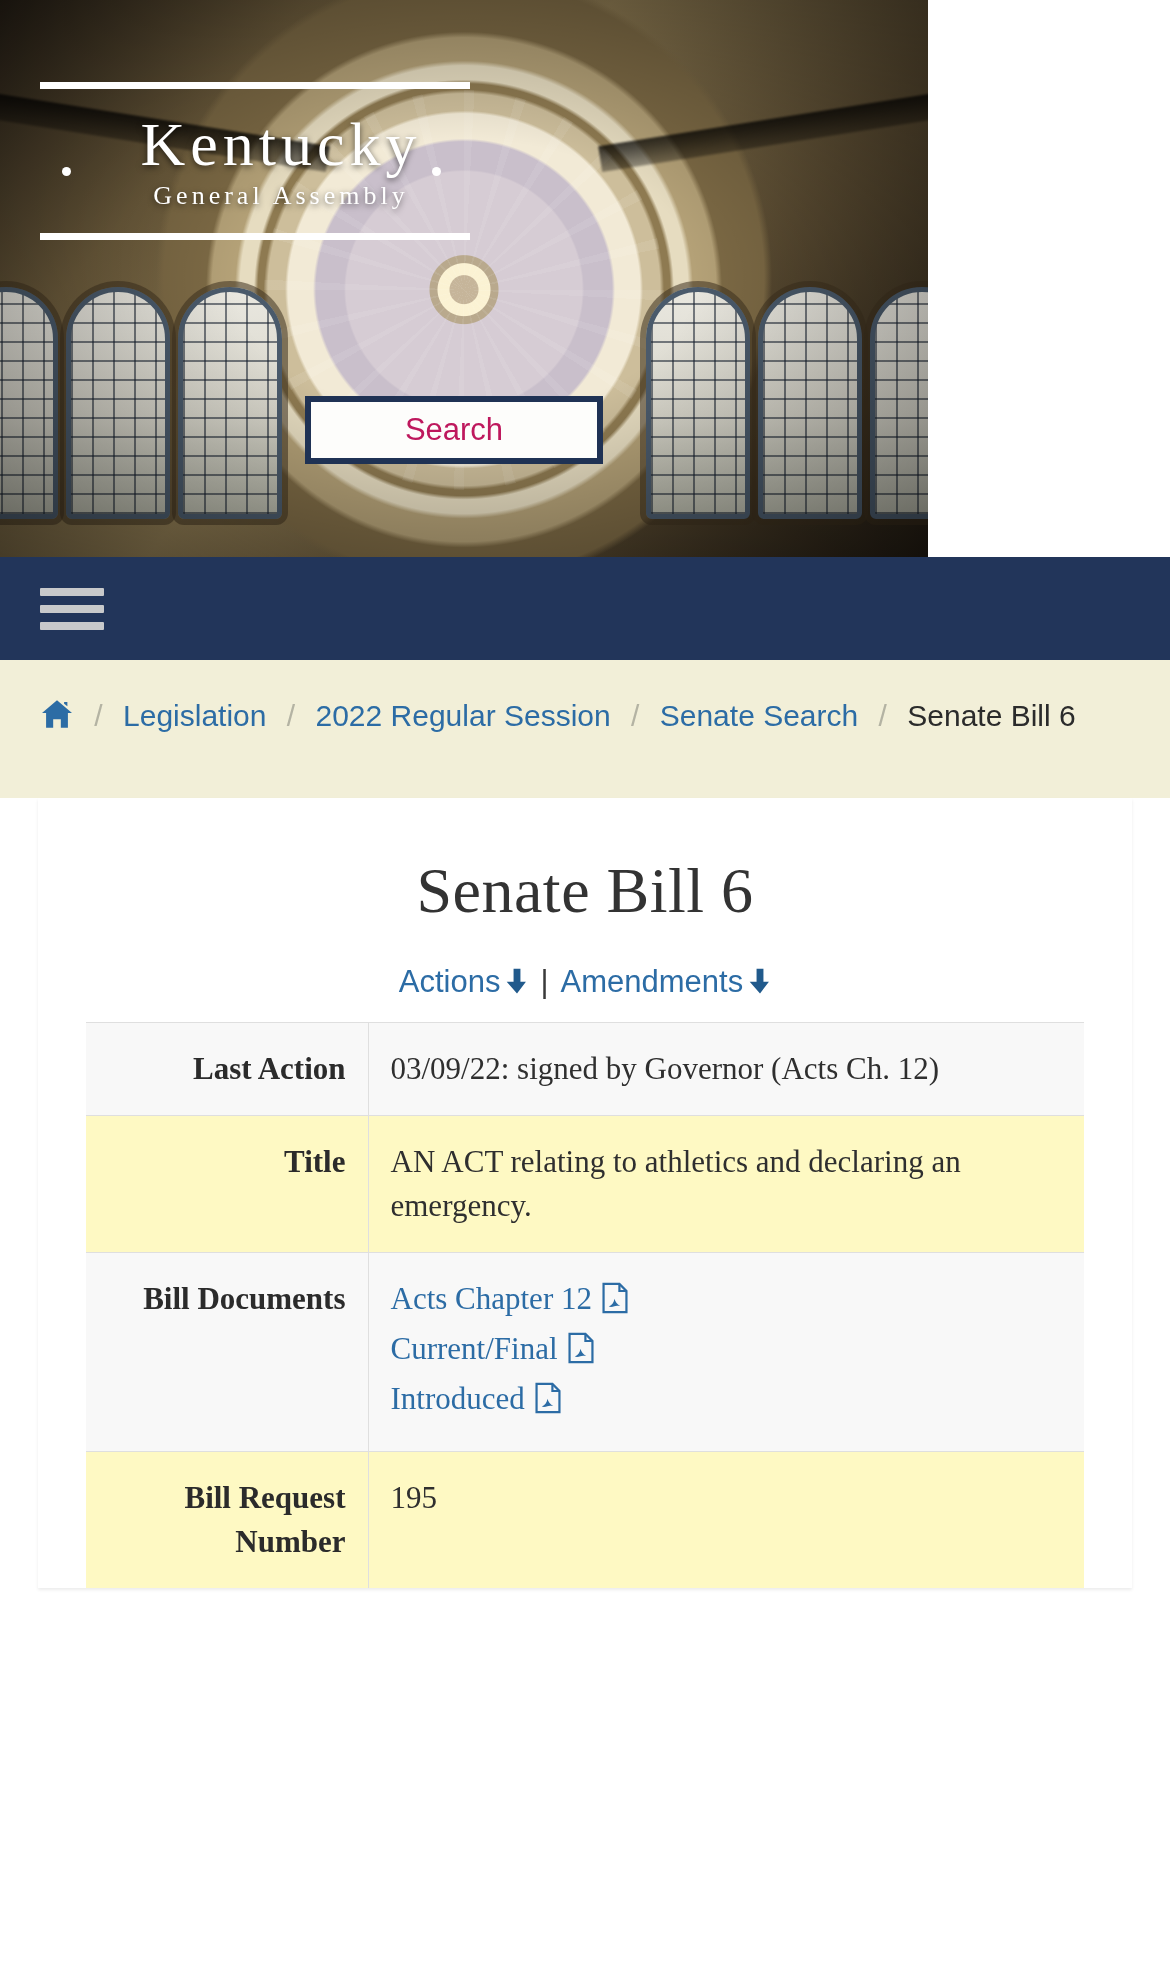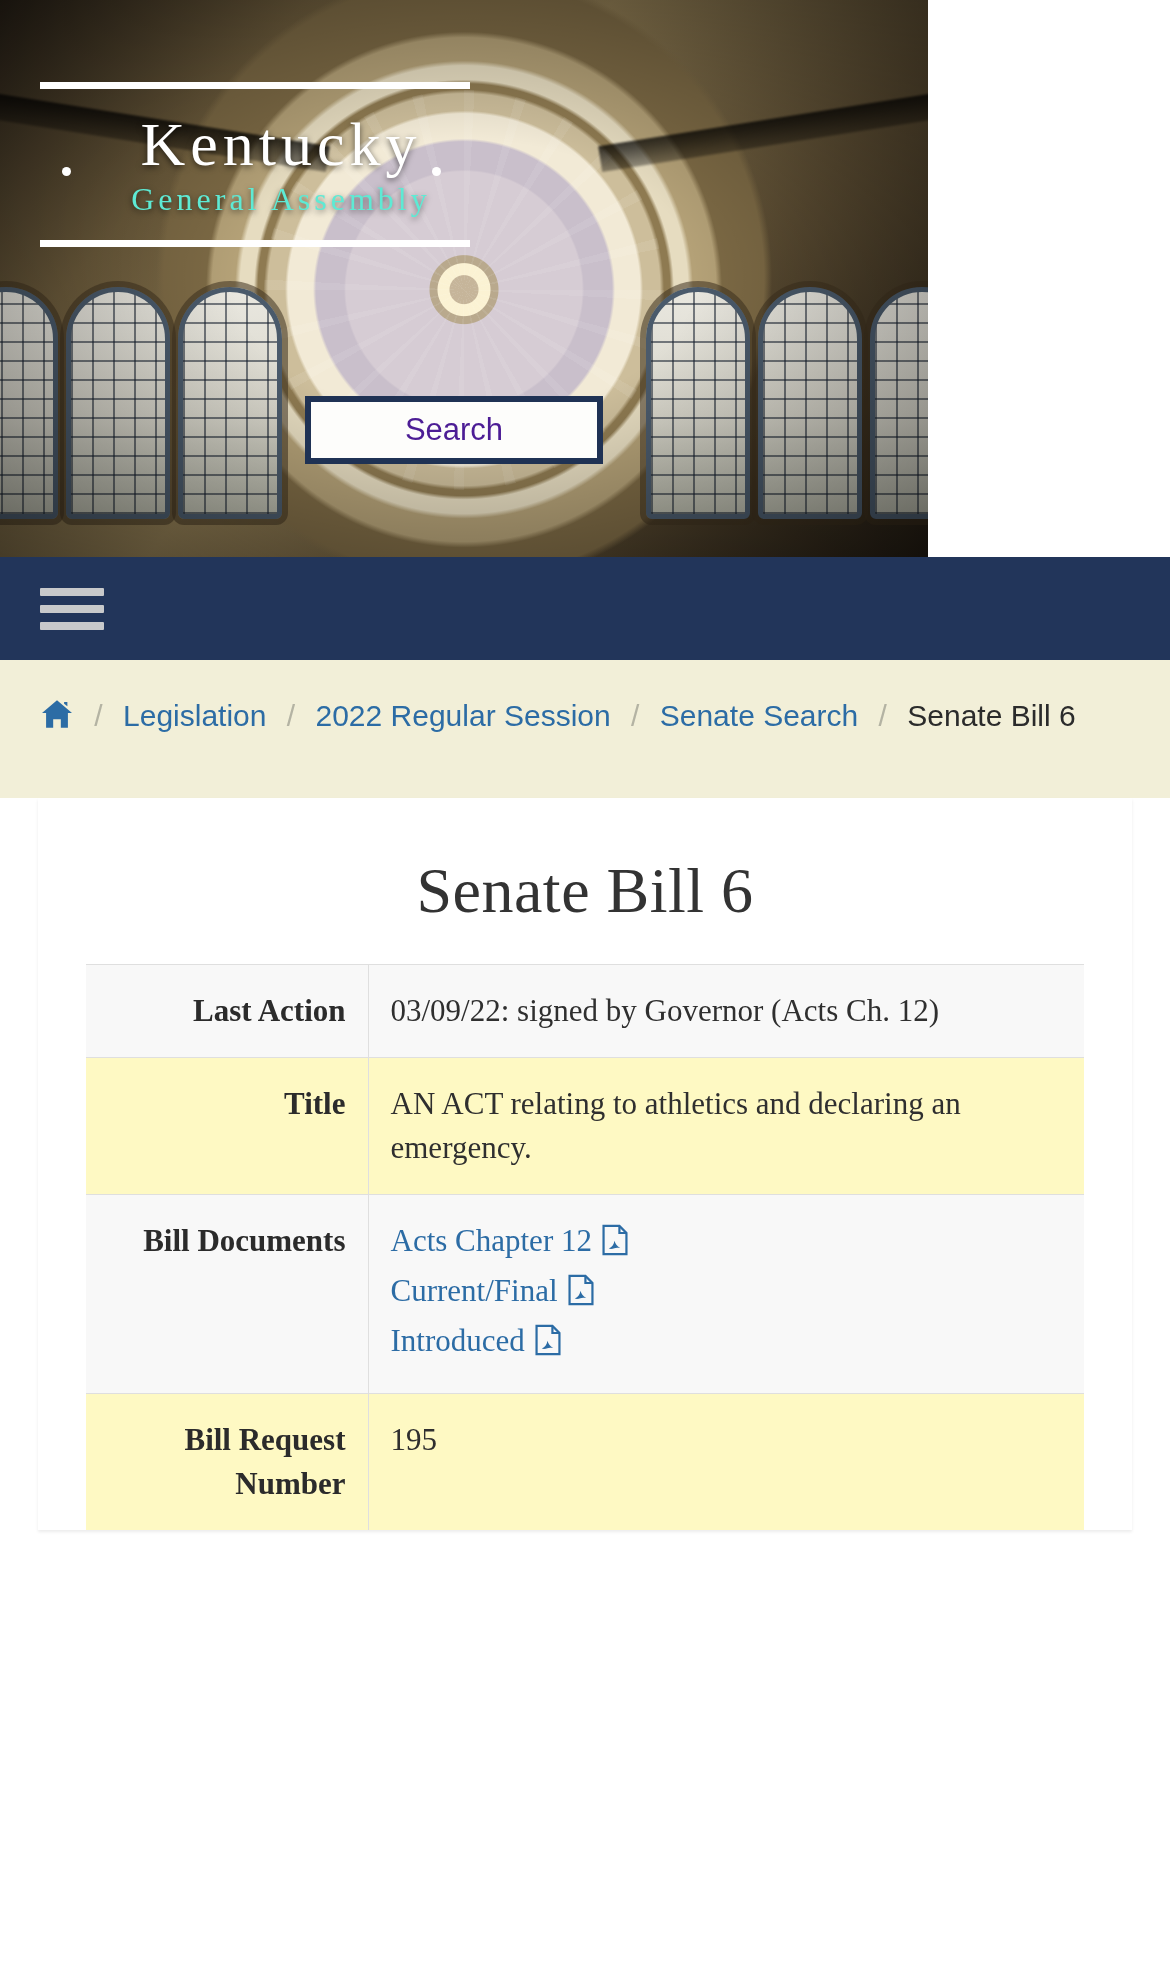--- a/index.html
+++ b/index.html
@@ -120,22 +120,22 @@
     letter-spacing: 5px;
     padding: 24px 0 0 52px;
     text-shadow: 0 2px 6px rgba(0,0,0,.6);
   }
   .brand-sub-row {
     position: relative;
     padding: 6px 0 16px 52px;
   }
   .brand-sub {
     font-family: "Liberation Serif", serif;
-    color: #5eead4;
-    font-size: 32px;
+    color: #ffffff;
+    font-size: 26px;
     letter-spacing: 4px;
     text-shadow: 0 2px 6px rgba(0,0,0,.6);
   }
   .dot {
     position: absolute;
     width: 9px; height: 9px;
     border-radius: 50%;
     background: #fff;
     top: -8px;
   }
@@ -150,21 +150,21 @@
     width: 298px;
     height: 68px;
     background: #fdfdfb;
     border: 6px solid #1f3254;
     display: flex;
     align-items: center;
     justify-content: center;
     cursor: text;
   }
   .search-label {
-    color: #4c1d95;
+    color: #be185d;
     font-size: 31px;
   }
 
   
   .navbar {
     width: 1170px;
     height: 103px;
     background: #22355a;
     display: flex;
     align-items: center;
@@ -362,20 +362,27 @@
     <a class="crumb-link">Senate Search</a>
     <span class="crumb-sep">/</span>
     <span class="crumb-current">Senate Bill 6</span>
   </div>
 </div>
 
 <div class="card">
 
   <h1 class="bill-title">Senate Bill 6</h1>
 
+  <div class="jumplinks">
+    <a><span>Actions</span><span class="arrow-down"><svg viewBox="0 0 16 18" width="22" height="26" aria-hidden="true">
+            <path fill="#215a8c" d="M5.5 0h5v9.5h4L8 18 .5 9.5h5z"></path>
+          </svg></span></a><span class="jump-divider">|</span><a><span>Amendments</span><span class="arrow-down"><svg viewBox="0 0 16 18" width="22" height="26" aria-hidden="true">
+            <path fill="#215a8c" d="M5.5 0h5v9.5h4L8 18 .5 9.5h5z"></path>
+          </svg></span></a>
+  </div>
 
   <table class="bill-table">
     <tbody>
       <tr class="stripe">
         <td class="lbl-cell">Last Action</td>
         <td class="val-cell">03/09/22: signed by Governor (Acts Ch. 12)</td>
       </tr>
       <tr class="plain">
         <td class="lbl-cell">Title</td>
         <td class="val-cell">AN ACT relating to athletics and declaring an emergency.</td>

